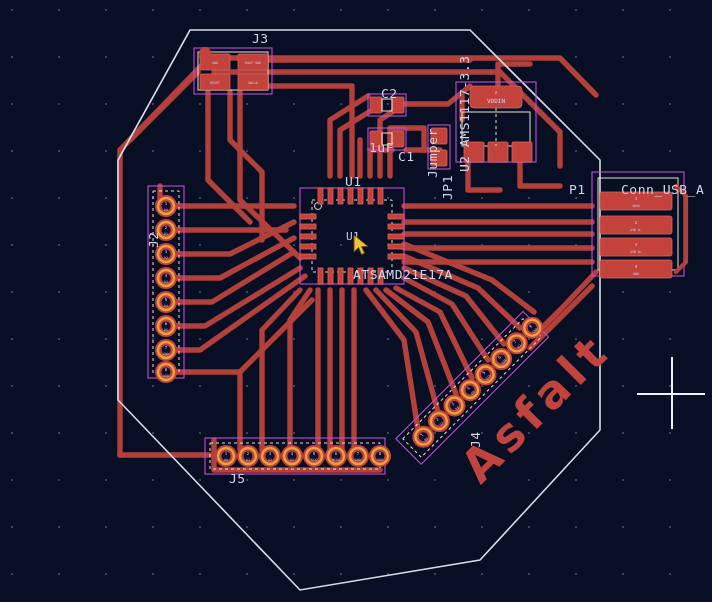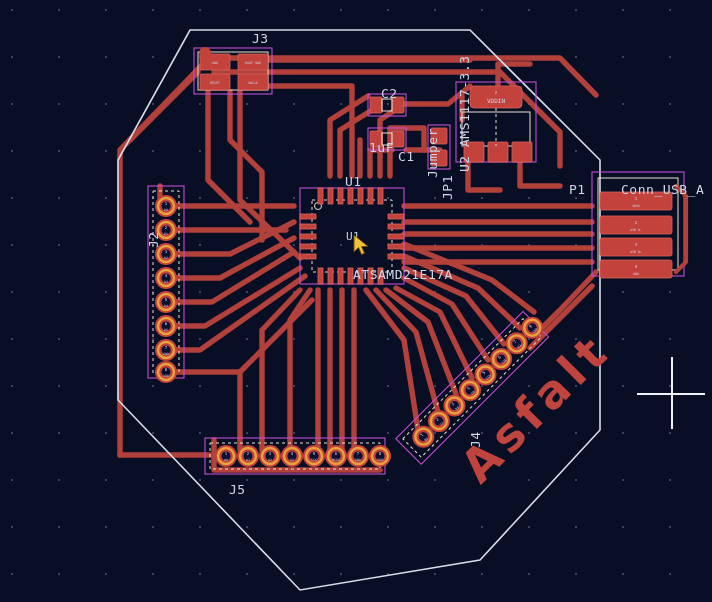--- a/index.html
+++ b/index.html
@@ -439,21 +439,21 @@
 
   <div class="lbl med" style="left:252px;top:31px;">J3</div>
   <div class="lbl med" style="left:381px;top:86px;">C2</div>
   <div class="lbl med" style="left:398px;top:149px;">C1</div>
   <div class="lbl med" style="left:369px;top:140px;">1uF</div>
   <div class="lbl med" style="left:569px;top:182px;">P1</div>
   <div class="lbl med" style="left:621px;top:182px;">Conn_USB_A</div>
   <div class="lbl med" style="left:345px;top:174px;">U1</div>
   <div class="lbl sm" style="left:346px;top:230px;">U1</div>
   <div class="lbl med" style="left:305px;top:267px;margin-left:48px;">ATSAMD21E17A</div>
-  <div class="lbl med" style="left:229px;top:482px;">J5</div>
+  <div class="lbl med" style="left:229px;top:471px;">J5</div>
 
   <div class="lbl med rot90" style="left:146px;top:248px;">J2</div>
   <div class="lbl med rot90" style="left:440px;top:200px;">JP1</div>
   <div class="lbl med rot90" style="left:425px;top:178px;">Jumper</div>
   <div class="lbl med rot90" style="left:457px;top:172px;">U2 AMS1117-3.3</div>
   <div class="lbl med rot90" style="left:468px;top:448px;">J4</div>
 
   <div id="asfalt">Asfalt</div>
 
   <div id="crosshair">

